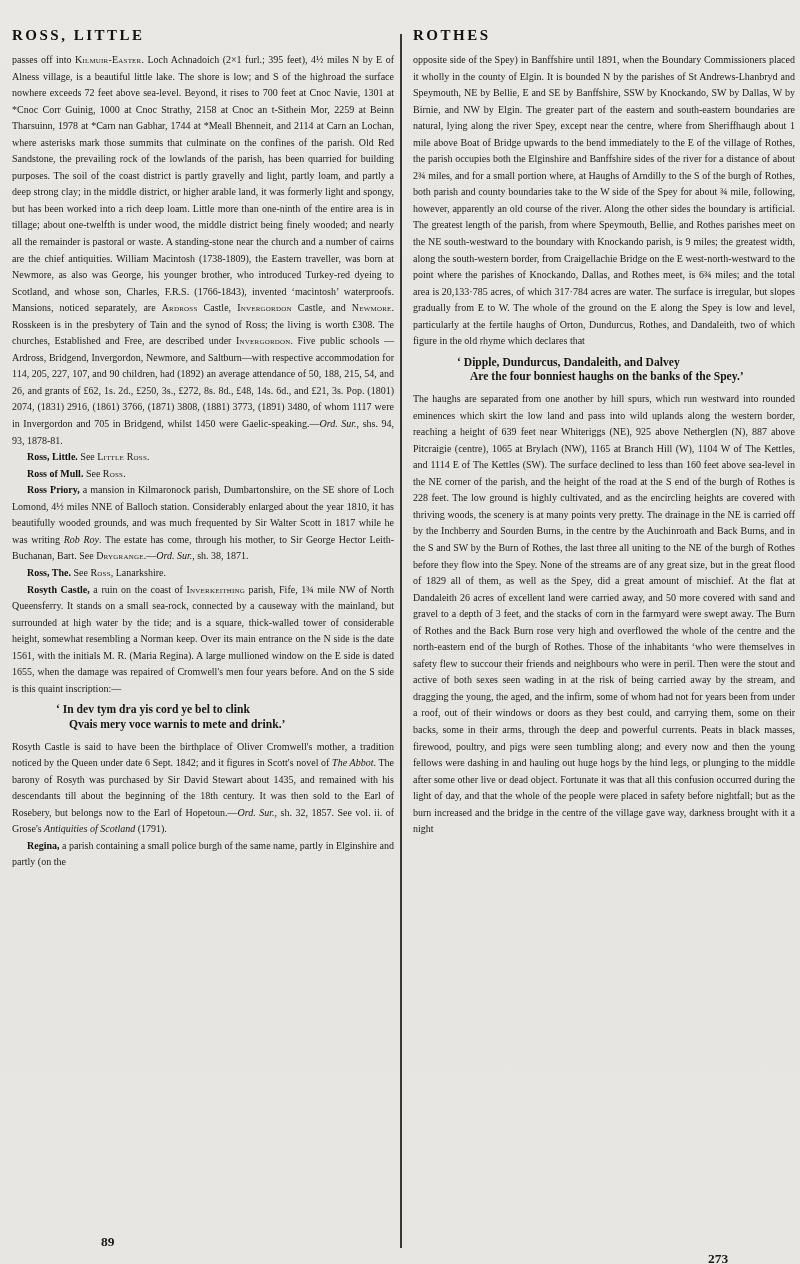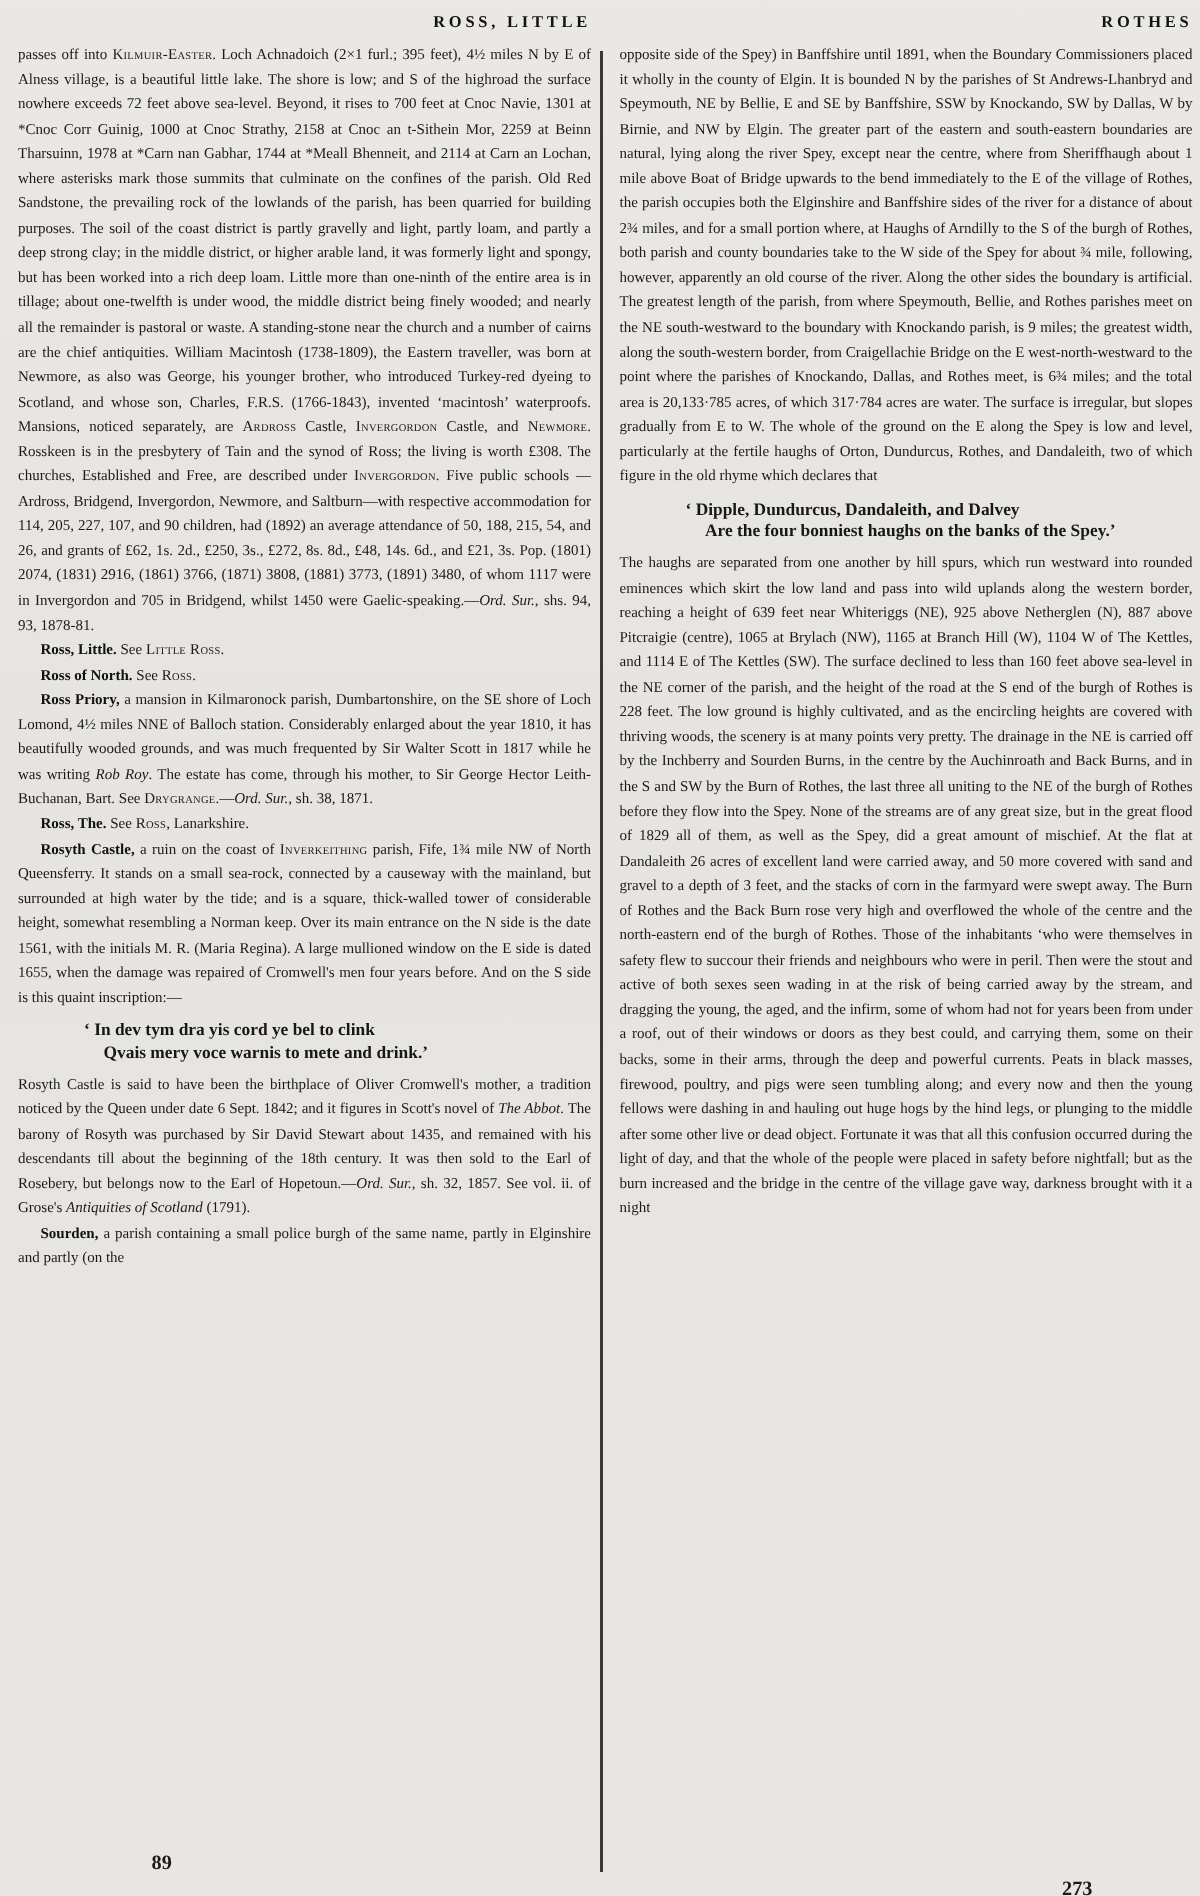--- a/index.html
+++ b/index.html
@@ -16,26 +16,27 @@
     color: #191818;
   }
   .cols {
     display: flex;
     padding: 6px 5px 0 12px;
   }
   .col { width: 386px; }
   .col-left  { padding-right: 9px; }
   .col-right { padding-left: 10px; }
   .col-header {
-    text-align: right;
+    text-align: left;
     font-weight: bold;
-    font-size: 11px;
+    font-size: 15px;
     letter-spacing: 2.5px;
     padding: 3px 0 8px 0;
     color: #131212;
+    margin-top: 18px;
   }
   .divider {
     position: absolute;
     left: 400px; top: 34px;
     width: 2px; height: 1214px;
     background: #3a3836;
   }
   .paras p {
     margin: 0;
     font-size: 10px;
@@ -68,27 +69,27 @@
 </head>
 <body>
 
 <div class="sheet">
   <div class="cols">
     <div class="col col-left">
       <div class="col-header">ROSS, LITTLE</div>
       <div class="paras">
           <p class="body">passes off into <span class="sc">Kilmuir-Easter</span>. Loch Achnadoich (2×1 furl.; 395 feet), 4½ miles N by E of Alness village, is a beautiful little lake. The shore is low; and S of the highroad the surface nowhere exceeds 72 feet above sea-level. Beyond, it rises to 700 feet at Cnoc Navie, 1301 at *Cnoc Corr Guinig, 1000 at Cnoc Strathy, 2158 at Cnoc an t-Sithein Mor, 2259 at Beinn Tharsuinn, 1978 at *Carn nan Gabhar, 1744 at *Meall Bhenneit, and 2114 at Carn an Lochan, where asterisks mark those summits that culminate on the confines of the parish. Old Red Sandstone, the prevailing rock of the lowlands of the parish, has been quarried for building purposes. The soil of the coast district is partly gravelly and light, partly loam, and partly a deep strong clay; in the middle district, or higher arable land, it was formerly light and spongy, but has been worked into a rich deep loam. Little more than one-ninth of the entire area is in tillage; about one-twelfth is under wood, the middle district being finely wooded; and nearly all the remainder is pastoral or waste. A standing-stone near the church and a number of cairns are the chief antiquities. William Macintosh (1738-1809), the Eastern traveller, was born at Newmore, as also was George, his younger brother, who introduced Turkey-red dyeing to Scotland, and whose son, Charles, F.R.S. (1766-1843), invented ‘macintosh’ waterproofs. Mansions, noticed separately, are <span class="sc">Ardross</span> Castle, <span class="sc">Invergordon</span> Castle, and <span class="sc">Newmore</span>. Rosskeen is in the presbytery of Tain and the synod of Ross; the living is worth £308. The churches, Established and Free, are described under <span class="sc">Invergordon</span>. Five public schools —Ardross, Bridgend, Invergordon, Newmore, and Saltburn—with respective accommodation for 114, 205, 227, 107, and 90 children, had (1892) an average attendance of 50, 188, 215, 54, and 26, and grants of £62, 1s. 2d., £250, 3s., £272, 8s. 8d., £48, 14s. 6d., and £21, 3s. Pop. (1801) 2074, (1831) 2916, (1861) 3766, (1871) 3808, (1881) 3773, (1891) 3480, of whom 1117 were in Invergordon and 705 in Bridgend, whilst 1450 were Gaelic-speaking.—<i>Ord. Sur.</i>, shs. 94, 93, 1878-81.</p>
           <p class="entry"><b>Ross, Little.</b> See <span class="sc">Little Ross</span>.</p>
-          <p class="entry"><b>Ross of North.</b> See <span class="sc">Ross</span>.</p>
+          <p class="entry"><b>Ross of Mull.</b> See <span class="sc">Ross</span>.</p>
           <p class="entry"><b>Ross Priory,</b> a mansion in Kilmaronock parish, Dumbartonshire, on the SE shore of Loch Lomond, 4½ miles NNE of Balloch station. Considerably enlarged about the year 1810, it has beautifully wooded grounds, and was much frequented by Sir Walter Scott in 1817 while he was writing <i>Rob Roy</i>. The estate has come, through his mother, to Sir George Hector Leith-Buchanan, Bart. See <span class="sc">Drygrange</span>.—<i>Ord. Sur.</i>, sh. 38, 1871.</p>
           <p class="entry"><b>Ross, The.</b> See <span class="sc">Ross</span>, Lanarkshire.</p>
           <p class="entry"><b>Rosyth Castle,</b> a ruin on the coast of <span class="sc">Inverkeithing</span> parish, Fife, 1¾ mile NW of North Queensferry. It stands on a small sea-rock, connected by a causeway with the mainland, but surrounded at high water by the tide; and is a square, thick-walled tower of considerable height, somewhat resembling a Norman keep. Over its main entrance on the N side is the date 1561, with the initials M. R. (Maria Regina). A large mullioned window on the E side is dated 1655, when the damage was repaired of Cromwell's men four years before. And on the S side is this quaint inscription:—</p>
           <div class="verse">‘ In dev tym dra yis cord ye bel to clink<br><span class="v2">Qvais mery voce warnis to mete and drink.’</span></div>
           <p class="body">Rosyth Castle is said to have been the birthplace of Oliver Cromwell's mother, a tradition noticed by the Queen under date 6 Sept. 1842; and it figures in Scott's novel of <i>The Abbot</i>. The barony of Rosyth was purchased by Sir David Stewart about 1435, and remained with his descendants till about the beginning of the 18th century. It was then sold to the Earl of Rosebery, but belongs now to the Earl of Hopetoun.—<i>Ord. Sur.</i>, sh. 32, 1857. See vol. ii. of Grose's <i>Antiquities of Scotland</i> (1791).</p>
-          <p class="entry"><b>Sourden,</b> a parish containing a small police burgh of the same name, partly in Elginshire and partly (on the</p>
+          <p class="entry"><b>Regina,</b> a parish containing a small police burgh of the same name, partly in Elginshire and partly (on the</p>
         </div>
     </div>
     <div class="col col-right">
       <div class="col-header">ROTHES</div>
       <div class="paras">
           <p class="body">opposite side of the Spey) in Banffshire until 1891, when the Boundary Commissioners placed it wholly in the county of Elgin. It is bounded N by the parishes of St Andrews-Lhanbryd and Speymouth, NE by Bellie, E and SE by Banffshire, SSW by Knockando, SW by Dallas, W by Birnie, and NW by Elgin. The greater part of the eastern and south-eastern boundaries are natural, lying along the river Spey, except near the centre, where from Sheriffhaugh about 1 mile above Boat of Bridge upwards to the bend immediately to the E of the village of Rothes, the parish occupies both the Elginshire and Banffshire sides of the river for a distance of about 2¾ miles, and for a small portion where, at Haughs of Arndilly to the S of the burgh of Rothes, both parish and county boundaries take to the W side of the Spey for about ¾ mile, following, however, apparently an old course of the river. Along the other sides the boundary is artificial. The greatest length of the parish, from where Speymouth, Bellie, and Rothes parishes meet on the NE south-westward to the boundary with Knockando parish, is 9 miles; the greatest width, along the south-western border, from Craigellachie Bridge on the E west-north-westward to the point where the parishes of Knockando, Dallas, and Rothes meet, is 6¾ miles; and the total area is 20,133·785 acres, of which 317·784 acres are water. The surface is irregular, but slopes gradually from E to W. The whole of the ground on the E along the Spey is low and level, particularly at the fertile haughs of Orton, Dundurcus, Rothes, and Dandaleith, two of which figure in the old rhyme which declares that</p>
           <div class="verse">‘ Dipple, Dundurcus, Dandaleith, and Dalvey<br><span class="v2">Are the four bonniest haughs on the banks of the Spey.’</span></div>
           <p class="body">The haughs are separated from one another by hill spurs, which run westward into rounded eminences which skirt the low land and pass into wild uplands along the western border, reaching a height of 639 feet near Whiteriggs (NE), 925 above Netherglen (N), 887 above Pitcraigie (centre), 1065 at Brylach (NW), 1165 at Branch Hill (W), 1104 W of The Kettles, and 1114 E of The Kettles (SW). The surface declined to less than 160 feet above sea-level in the NE corner of the parish, and the height of the road at the S end of the burgh of Rothes is 228 feet. The low ground is highly cultivated, and as the encircling heights are covered with thriving woods, the scenery is at many points very pretty. The drainage in the NE is carried off by the Inchberry and Sourden Burns, in the centre by the Auchinroath and Back Burns, and in the S and SW by the Burn of Rothes, the last three all uniting to the NE of the burgh of Rothes before they flow into the Spey. None of the streams are of any great size, but in the great flood of 1829 all of them, as well as the Spey, did a great amount of mischief. At the flat at Dandaleith 26 acres of excellent land were carried away, and 50 more covered with sand and gravel to a depth of 3 feet, and the stacks of corn in the farmyard were swept away. The Burn of Rothes and the Back Burn rose very high and overflowed the whole of the centre and the north-eastern end of the burgh of Rothes. Those of the inhabitants ‘who were themselves in safety flew to succour their friends and neighbours who were in peril. Then were the stout and active of both sexes seen wading in at the risk of being carried away by the stream, and dragging the young, the aged, and the infirm, some of whom had not for years been from under a roof, out of their windows or doors as they best could, and carrying them, some on their backs, some in their arms, through the deep and powerful currents. Peats in black masses, firewood, poultry, and pigs were seen tumbling along; and every now and then the young fellows were dashing in and hauling out huge hogs by the hind legs, or plunging to the middle after some other live or dead object. Fortunate it was that all this confusion occurred during the light of day, and that the whole of the people were placed in safety before nightfall; but as the burn increased and the bridge in the centre of the village gave way, darkness brought with it a night</p>
         </div>
     </div>

